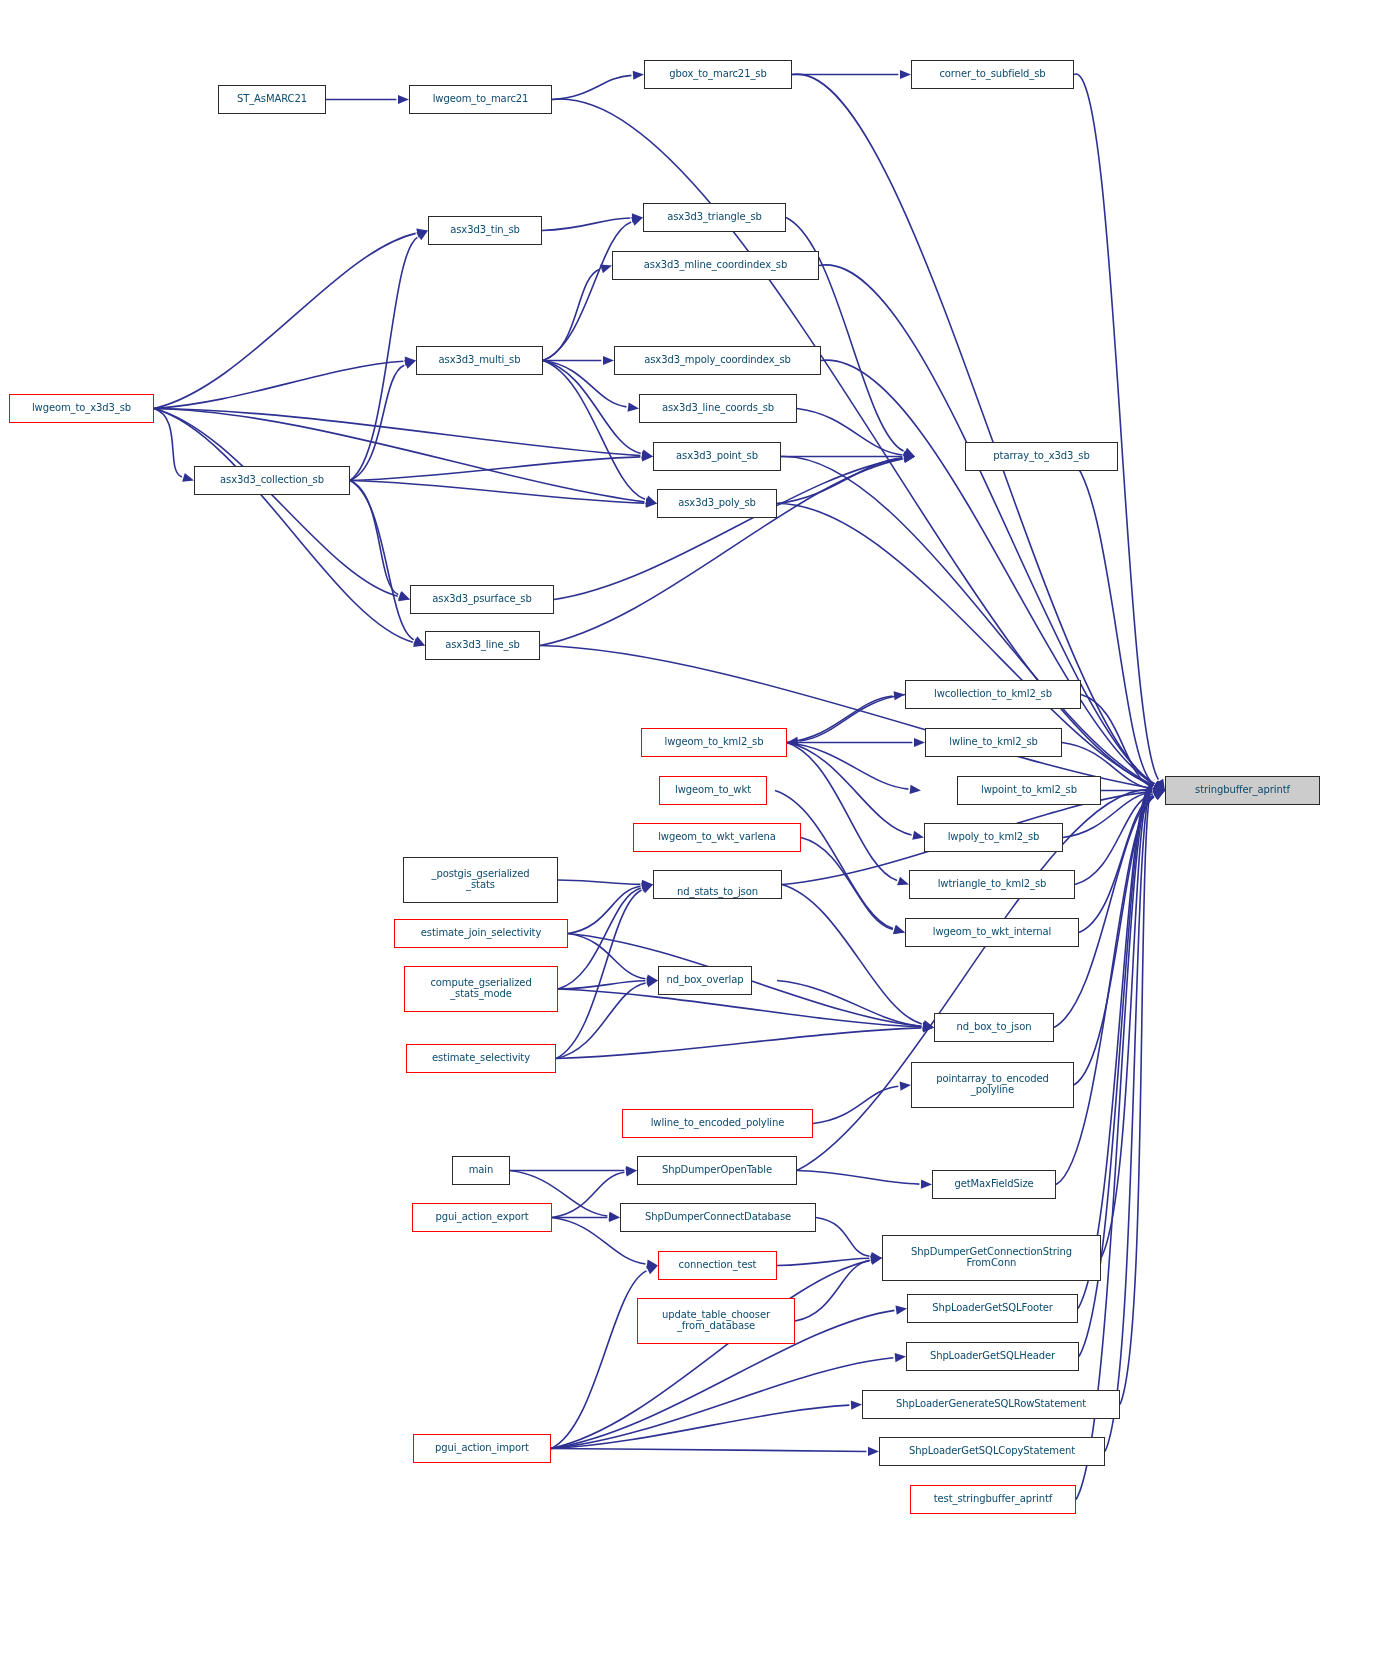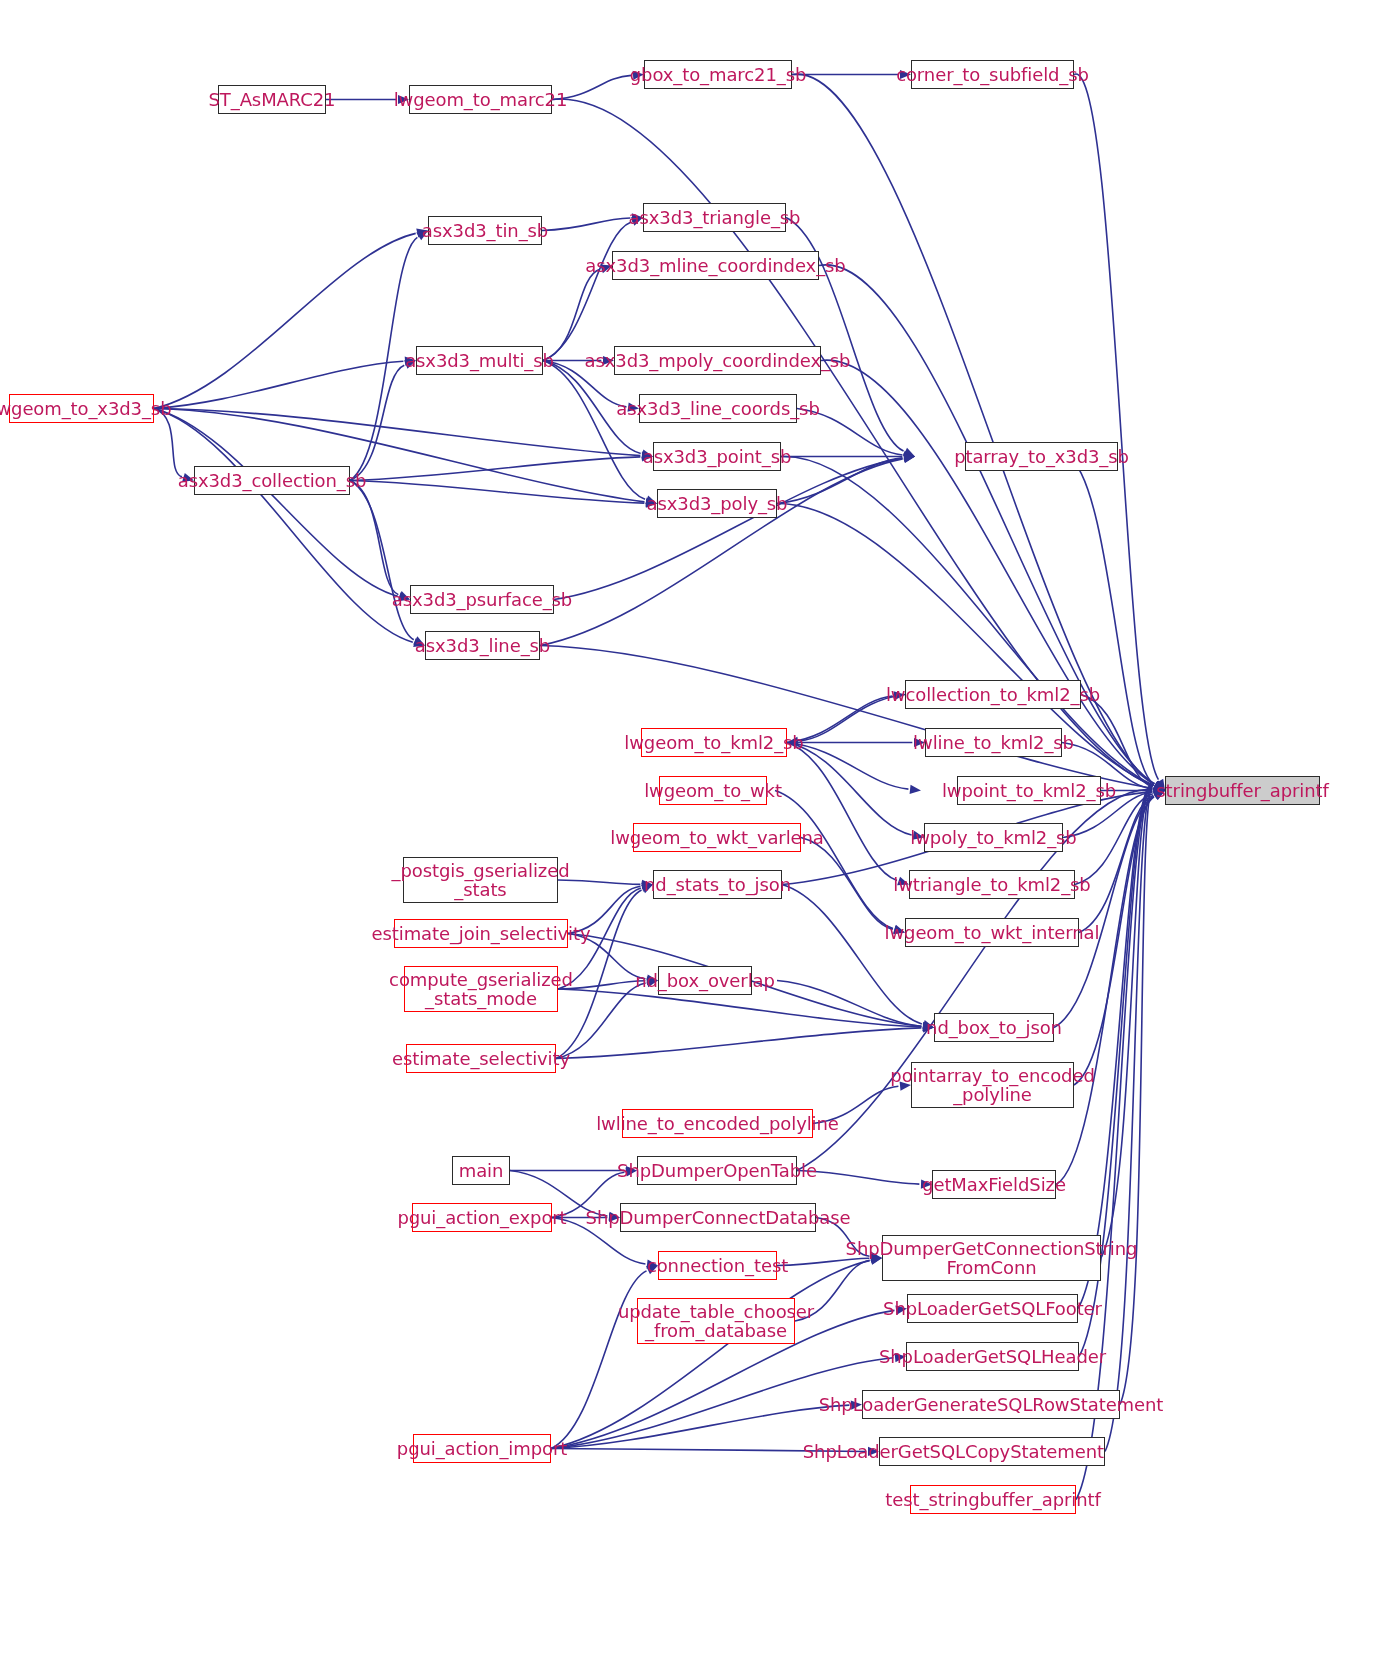--- a/index.html
+++ b/index.html
@@ -33,23 +33,23 @@
   }
   .node-box {
     position: absolute;
     box-sizing: border-box;
     display: flex;
     align-items: center;
     justify-content: center;
     text-align: center;
     background: #ffffff;
     border: 1.3px solid #2b2b2b;
-    font-size: 18px;
+    font-size: 10px;
     line-height: 1.08;
-    color: #be185d;
+    color: #0c4a6e;
     white-space: pre;
     letter-spacing: -0.1px;
   }
   .node-box.red {
     border-color: #ff0000;
   }
   .node-box.highlight {
     background: #cccccc;
     border-color: #2b2b2b;
   }
@@ -263,21 +263,21 @@
       <div class="node-box highlight" style="left: 1165px; top: 776px; width: 155px; height: 29px;"><span>stringbuffer_aprintf</span></div>
       <div class="node-box" style="left: 905px; top: 680px; width: 176px; height: 29px;"><span>lwcollection_to_kml2_sb</span></div>
       <div class="node-box red" style="left: 641px; top: 728px; width: 146px; height: 29px;"><span>lwgeom_to_kml2_sb</span></div>
       <div class="node-box" style="left: 925px; top: 728px; width: 137px; height: 29px;"><span>lwline_to_kml2_sb</span></div>
       <div class="node-box red" style="left: 659px; top: 776px; width: 108px; height: 29px;"><span>lwgeom_to_wkt</span></div>
       <div class="node-box" style="left: 921px; top: 776px; width: 144px; height: 29px; margin-left: 36px;"><span>lwpoint_to_kml2_sb</span></div>
       <div class="node-box red" style="left: 633px; top: 823px; width: 168px; height: 29px;"><span>lwgeom_to_wkt_varlena</span></div>
       <div class="node-box" style="left: 924px; top: 823px; width: 139px; height: 29px;"><span>lwpoly_to_kml2_sb</span></div>
       <div class="node-box" style="left: 403px; top: 857px; width: 155px; height: 46px;"><span>_postgis_gserialized
 _stats</span></div>
-      <div class="node-box" style="left: 653px; top: 870px; width: 129px; height: 29px;"><span>nd_stats_to_json</span></div>
+      <div class="node-box" style="left: 653px; top: 870px; width: 129px; height: 29px; align-items: flex-end;"><span>nd_stats_to_json</span></div>
       <div class="node-box" style="left: 909px; top: 870px; width: 166px; height: 29px;"><span>lwtriangle_to_kml2_sb</span></div>
       <div class="node-box red" style="left: 394px; top: 919px; width: 174px; height: 29px;"><span>estimate_join_selectivity</span></div>
       <div class="node-box" style="left: 905px; top: 918px; width: 174px; height: 29px;"><span>lwgeom_to_wkt_internal</span></div>
       <div class="node-box red" style="left: 404px; top: 966px; width: 154px; height: 46px;"><span>compute_gserialized
 _stats_mode</span></div>
       <div class="node-box" style="left: 658px; top: 966px; width: 94px; height: 29px;"><span>nd_box_overlap</span></div>
       <div class="node-box" style="left: 934px; top: 1013px; width: 120px; height: 29px;"><span>nd_box_to_json</span></div>
       <div class="node-box red" style="left: 406px; top: 1044px; width: 150px; height: 29px;"><span>estimate_selectivity</span></div>
       <div class="node-box" style="left: 911px; top: 1062px; width: 163px; height: 46px;"><span>pointarray_to_encoded
 _polyline</span></div>
@@ -289,16 +289,16 @@
       <div class="node-box" style="left: 620px; top: 1203px; width: 196px; height: 29px;"><span>ShpDumperConnectDatabase</span></div>
       <div class="node-box" style="left: 882px; top: 1235px; width: 219px; height: 46px;"><span>ShpDumperGetConnectionString
 FromConn</span></div>
       <div class="node-box red" style="left: 658px; top: 1251px; width: 119px; height: 29px;"><span>connection_test</span></div>
       <div class="node-box" style="left: 907px; top: 1294px; width: 171px; height: 29px;"><span>ShpLoaderGetSQLFooter</span></div>
       <div class="node-box red" style="left: 637px; top: 1298px; width: 158px; height: 46px;"><span>update_table_chooser
 _from_database</span></div>
       <div class="node-box" style="left: 906px; top: 1342px; width: 173px; height: 29px;"><span>ShpLoaderGetSQLHeader</span></div>
       <div class="node-box" style="left: 862px; top: 1390px; width: 258px; height: 29px;"><span>ShpLoaderGenerateSQLRowStatement</span></div>
       <div class="node-box red" style="left: 413px; top: 1434px; width: 138px; height: 29px;"><span>pgui_action_import</span></div>
-      <div class="node-box" style="left: 879px; top: 1437px; width: 226px; height: 29px; justify-content: flex-end;"><span>ShpLoaderGetSQLCopyStatement</span></div>
+      <div class="node-box" style="left: 879px; top: 1437px; width: 226px; height: 29px;"><span>ShpLoaderGetSQLCopyStatement</span></div>
       <div class="node-box red" style="left: 910px; top: 1485px; width: 166px; height: 29px;"><span>test_stringbuffer_aprintf</span></div>
     </div>
 </div>
 
 </body></html>

